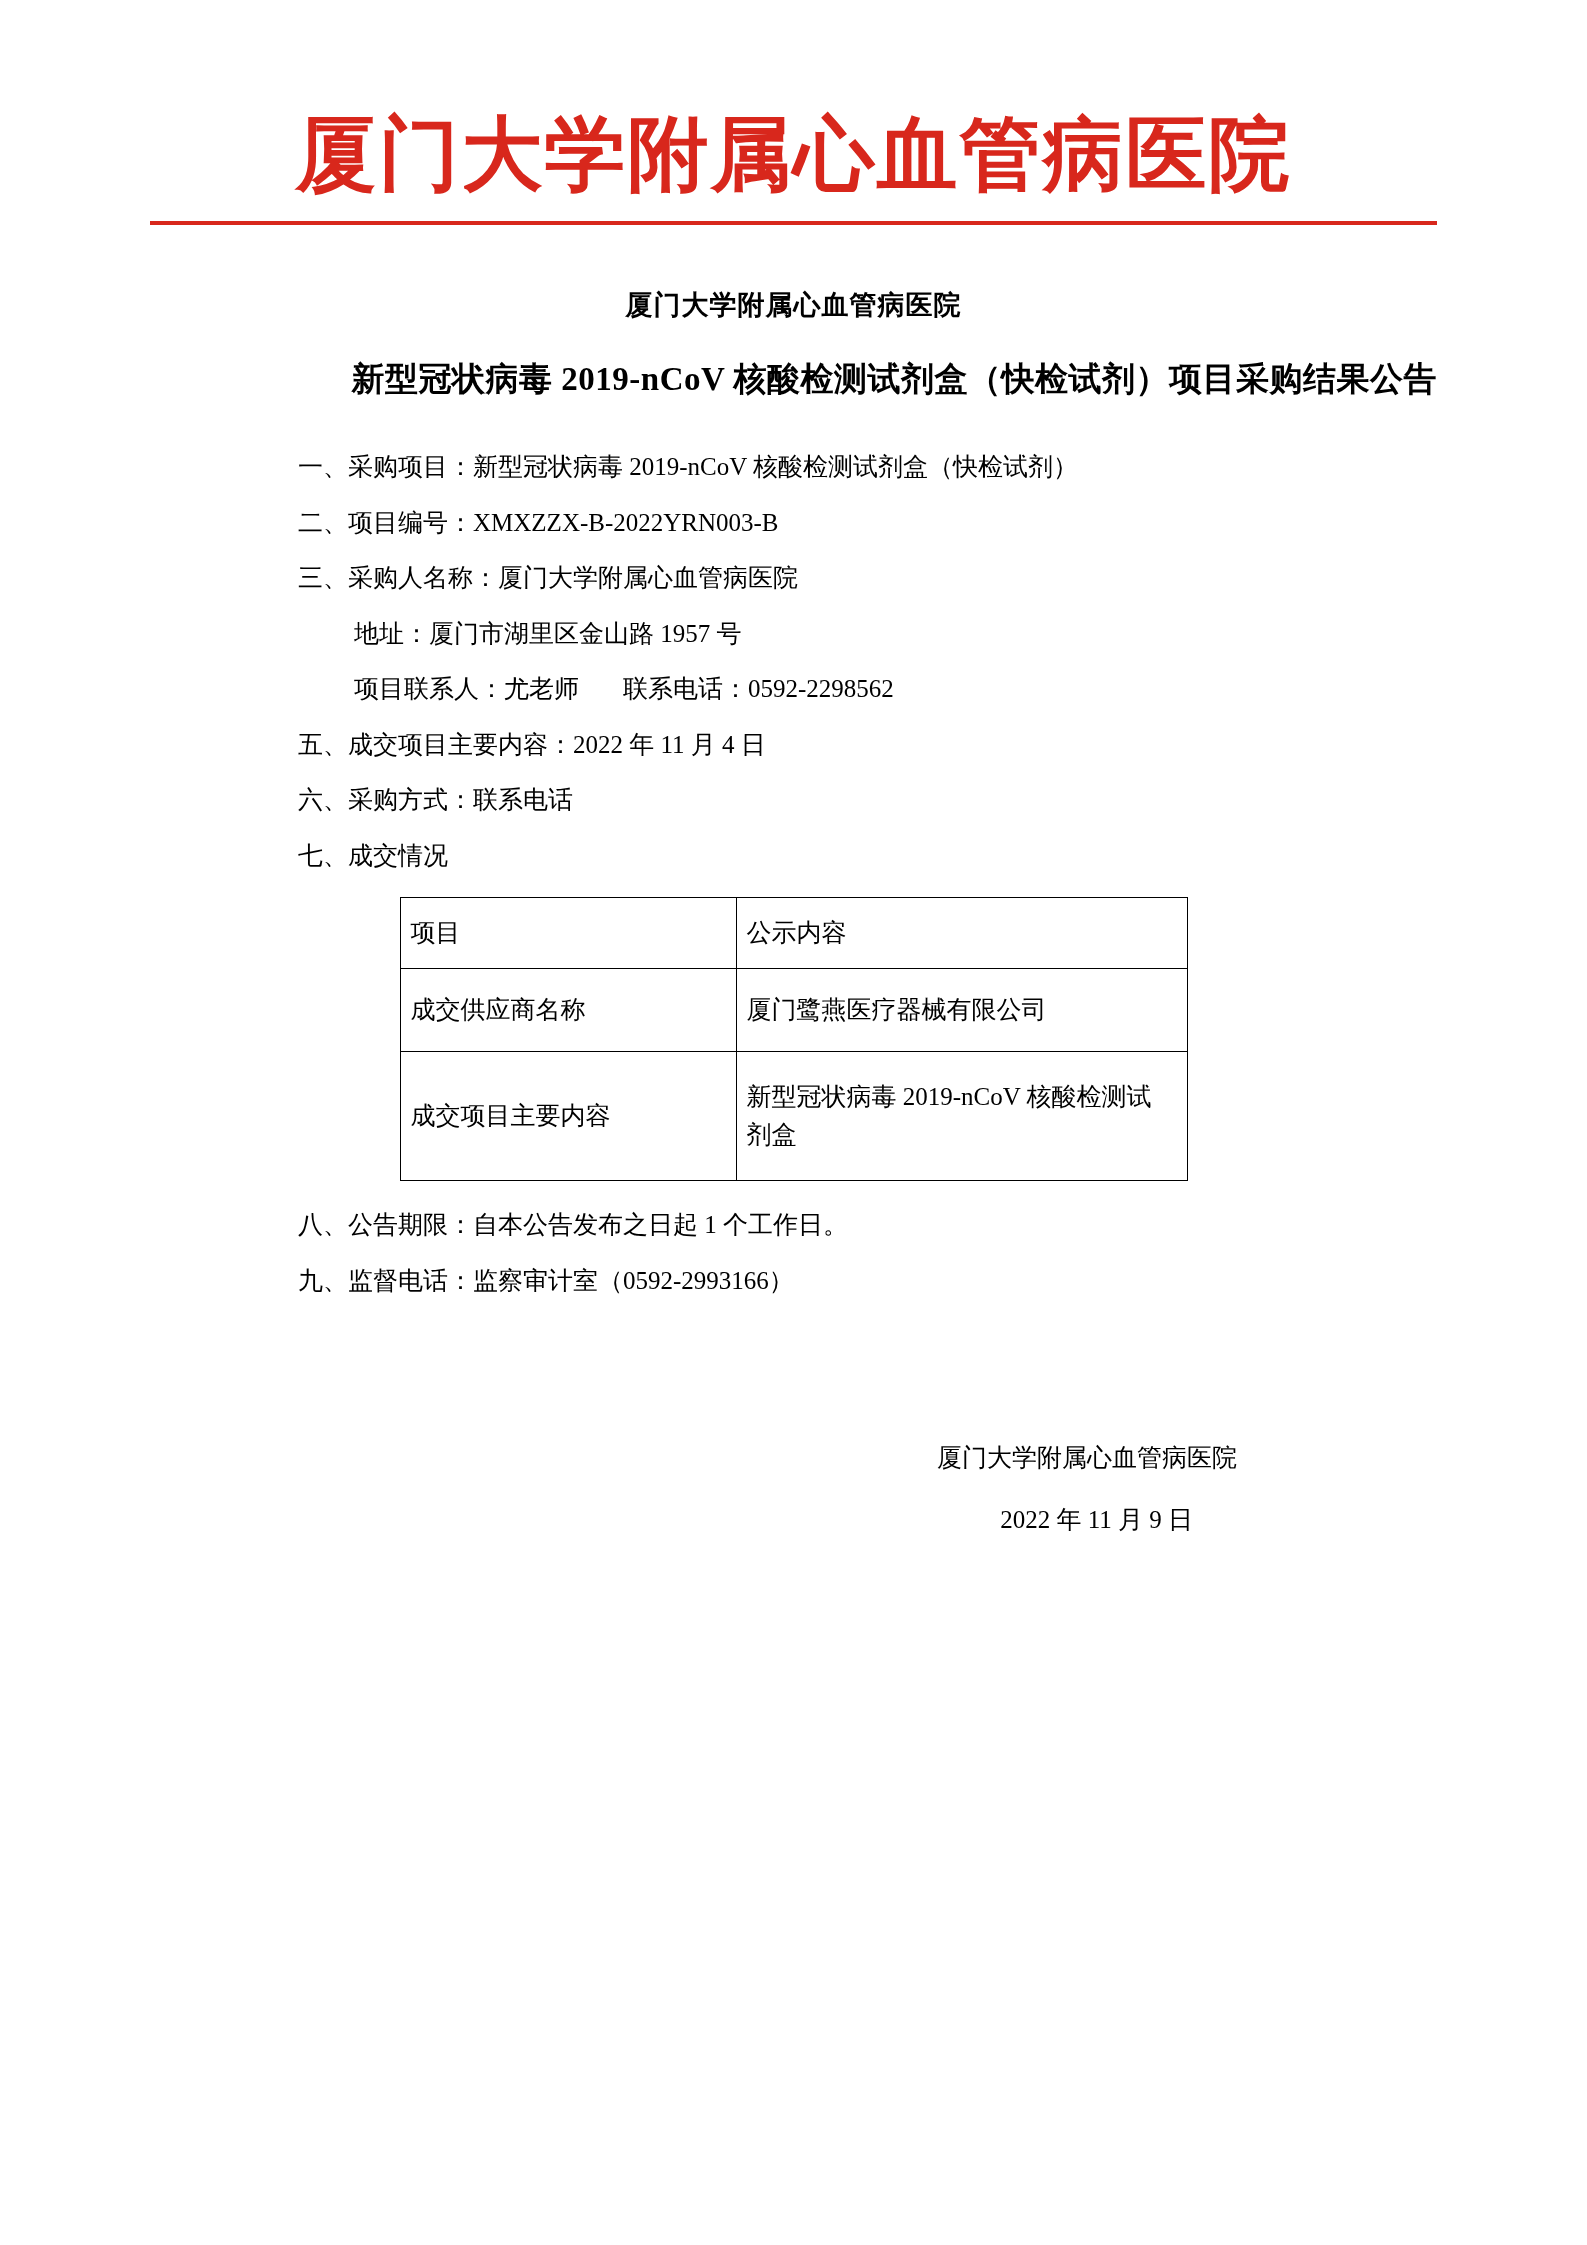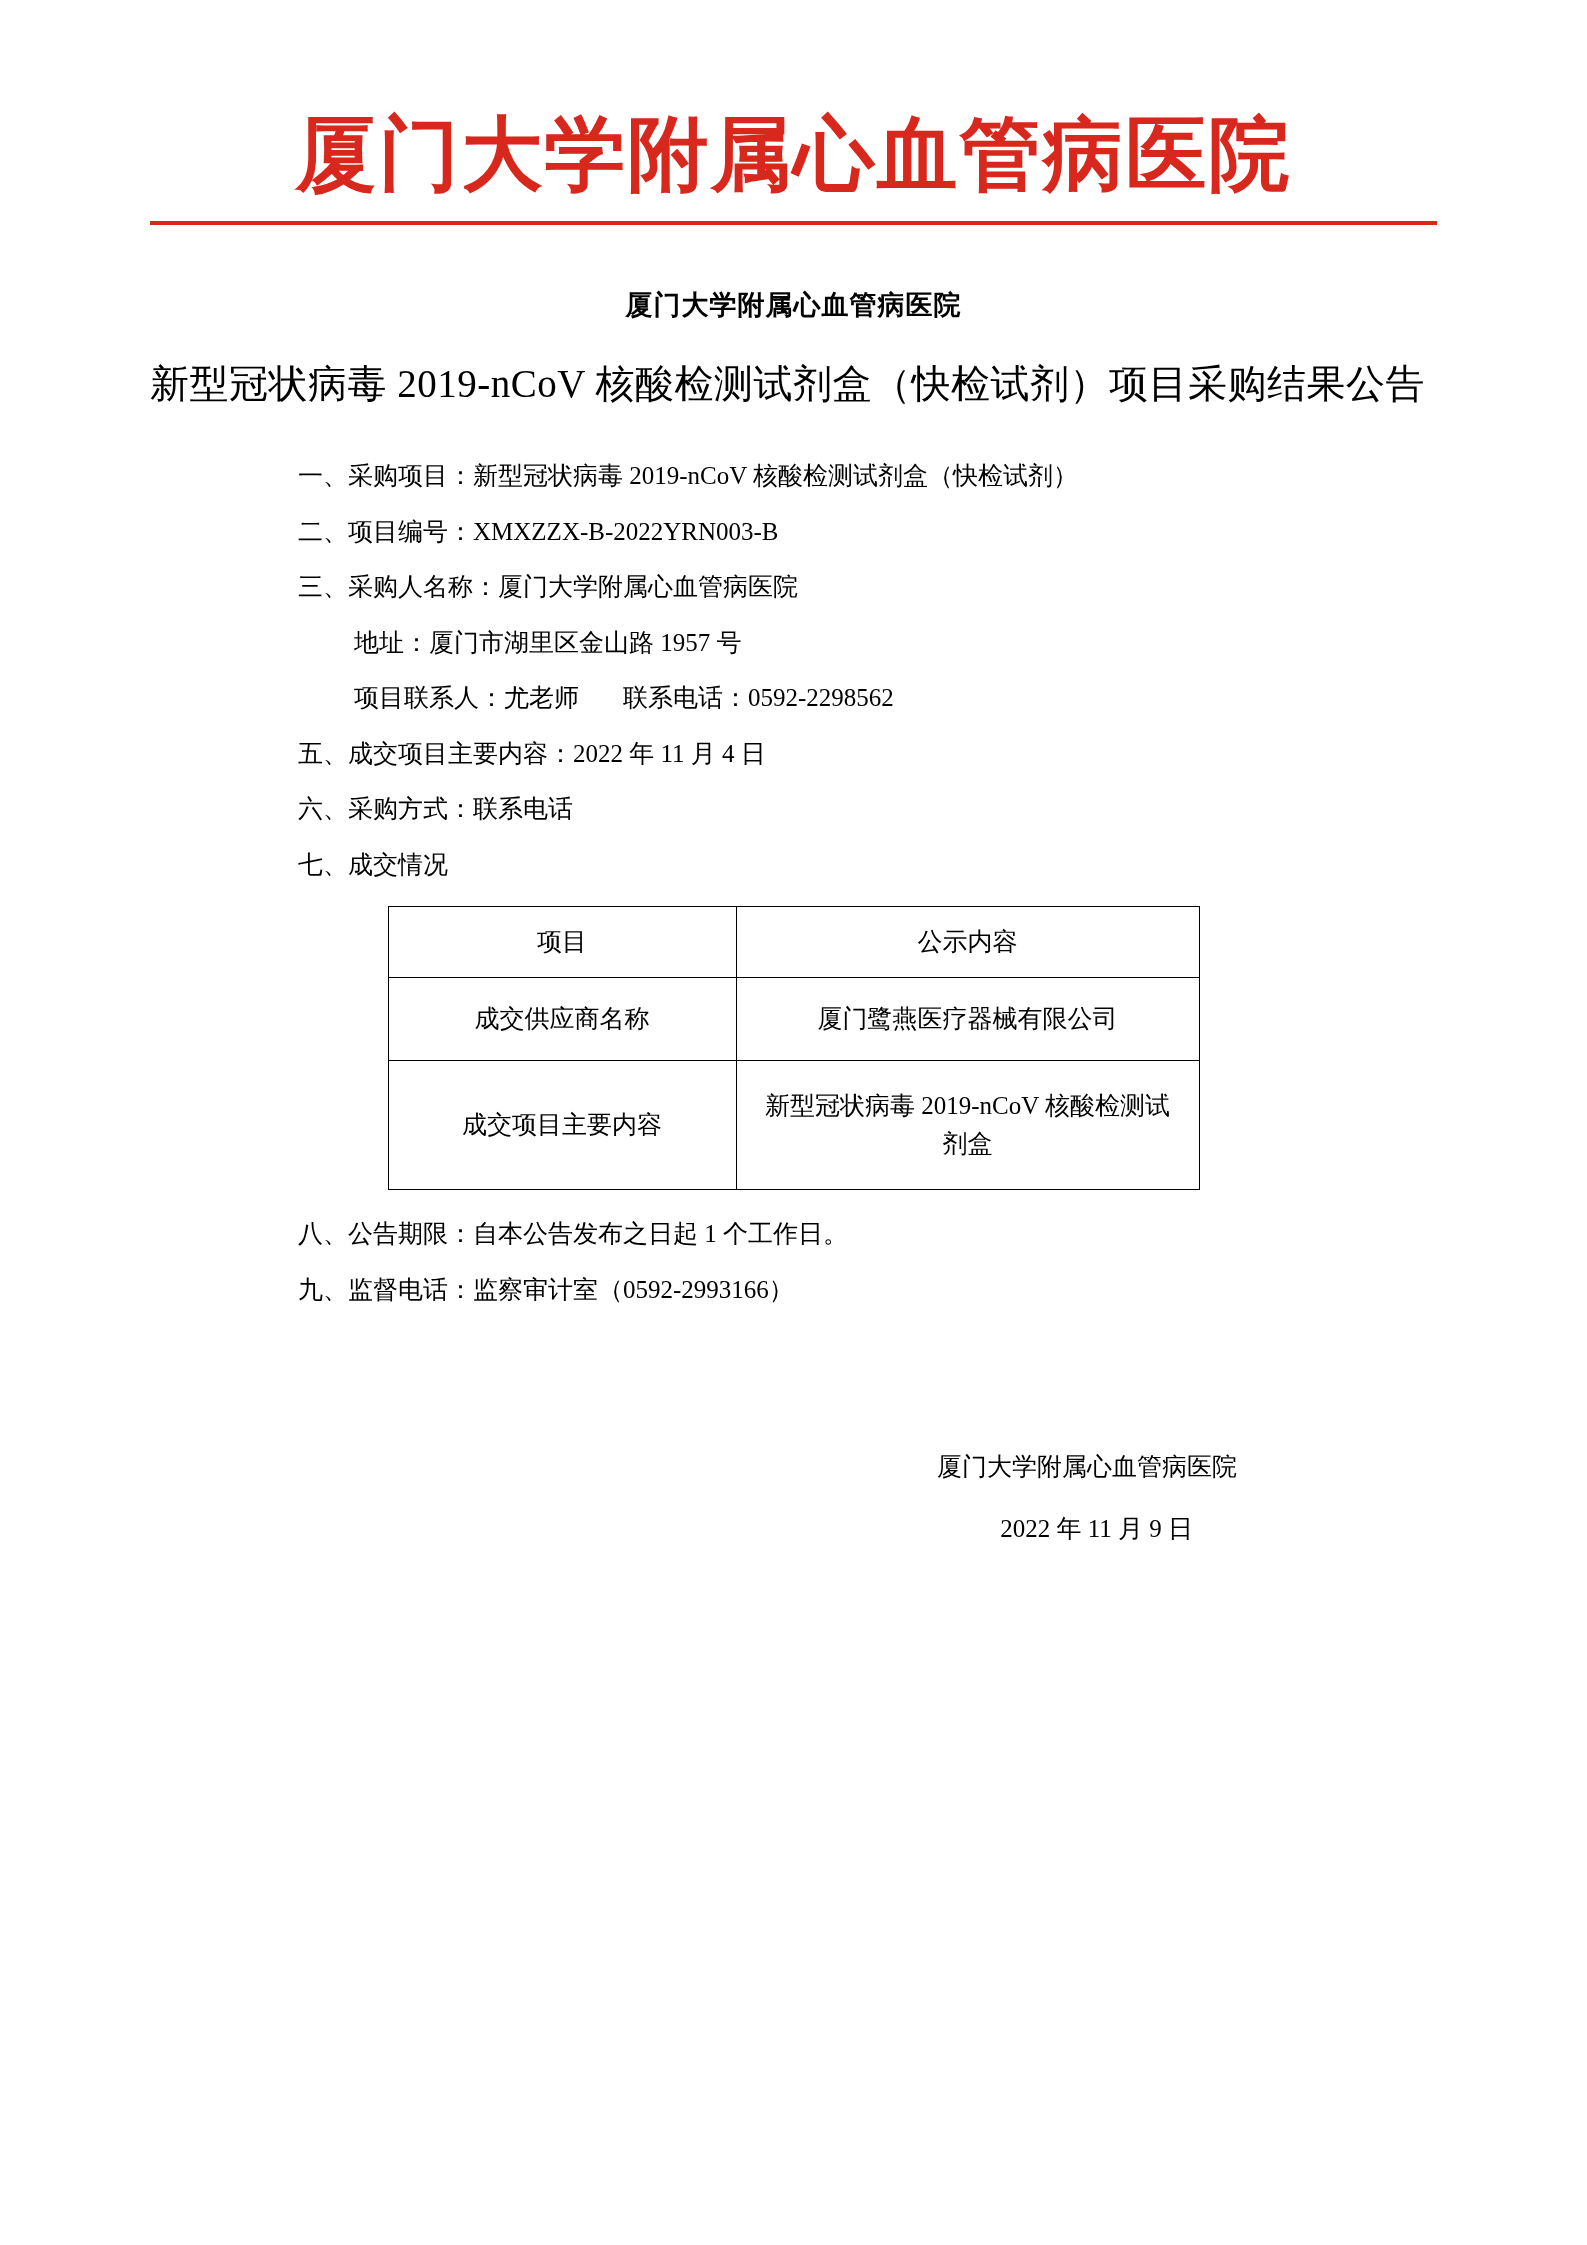--- a/index.html
+++ b/index.html
@@ -46,23 +46,23 @@
 
   
   .doc-subtitle {
     text-align: center;
     font-size: 27px;
     font-weight: bold;
     margin-top: 62px;
     letter-spacing: 1px;
   }
   .doc-title {
-    text-align: left;
-    font-size: 39px;
-    font-weight: normal;
+    text-align: right;
+    font-size: 33px;
+    font-weight: bold;
     margin-top: 34px;
     letter-spacing: 0.5px;
   }
 
   
   .body-list {
     margin-top: 51px;
     padding-left: 148px;
     font-size: 25px;
     line-height: 1.1;
@@ -90,24 +90,23 @@
     display: flex;
     justify-content: center;
   }
   table.result {
     border-collapse: collapse;
     width: 745px;
     table-layout: fixed;
   }
   table.result td {
     border: 1px solid #000000;
-    text-align: center;
     vertical-align: middle;
     font-size: 25px;
-    padding: 0 16px;
+    padding: 0 10px;
     line-height: 1.55;
   }
   table.result td.c1 { width: 315px; }
   table.result td.c2 { width: 430px; }
   tr.head td { height: 70px; }
   tr.r1 td { height: 82px; }
   tr.r2 td { height: 128px; }
   tr.r3 td { height: 82px; }
 
   .after-table {

